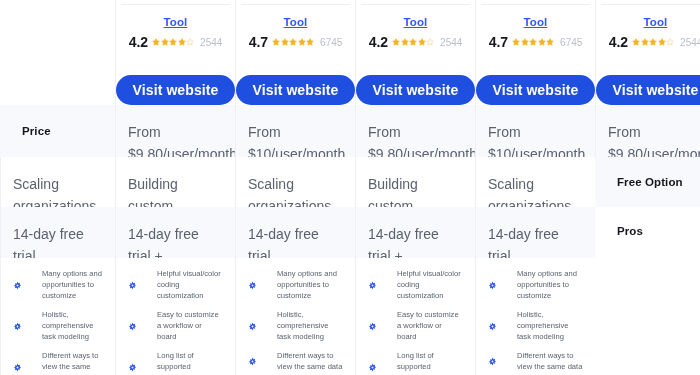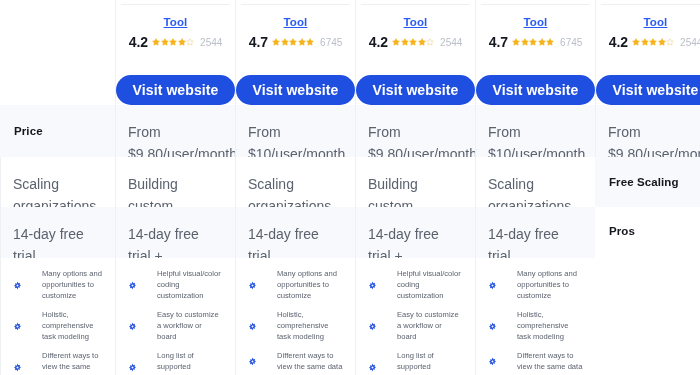--- a/index.html
+++ b/index.html
@@ -24,21 +24,21 @@
     padding:0;
     background:#ffffff;
   }
   .col-cell {
     border-left:1px solid #eef0f4;
     padding:13px 12px 0 12px;
   }
   .label-cell {
     display:flex;
     align-items:center;
-    padding-left:14px;
+    padding-left:22px;
   }
 
   
   .hdr-label { background:#ffffff; }
   .hdr-cell {
     border-left:1px solid #eef0f4;
     background:#ffffff;
     display:flex;
     flex-direction:column;
     align-items:center;
@@ -303,21 +303,21 @@
     <div class="cell col-cell" style="">
       <div class="val-text">Scaling organizations</div>
     </div>
     <div class="cell col-cell" style="">
       <div class="val-text">Building custom workflows across teams</div>
     </div>
     <div class="cell col-cell" style="">
       <div class="val-text">Scaling organizations</div>
     </div>
     <div class="cell label-cell" style="background:#f7f9fc;">
-      <span class="row-label">Free Scaling</span>
+      <span class="row-label">Free Option</span>
     </div>
     <div class="cell col-cell" style="background:#f7f9fc;">
       <div class="val-text">14-day free trial</div>
     </div>
     <div class="cell col-cell" style="background:#f7f9fc;">
       <div class="val-text">14-day free trial + freemium plan available</div>
     </div>
     <div class="cell col-cell" style="background:#f7f9fc;">
       <div class="val-text">14-day free trial</div>
     </div>

